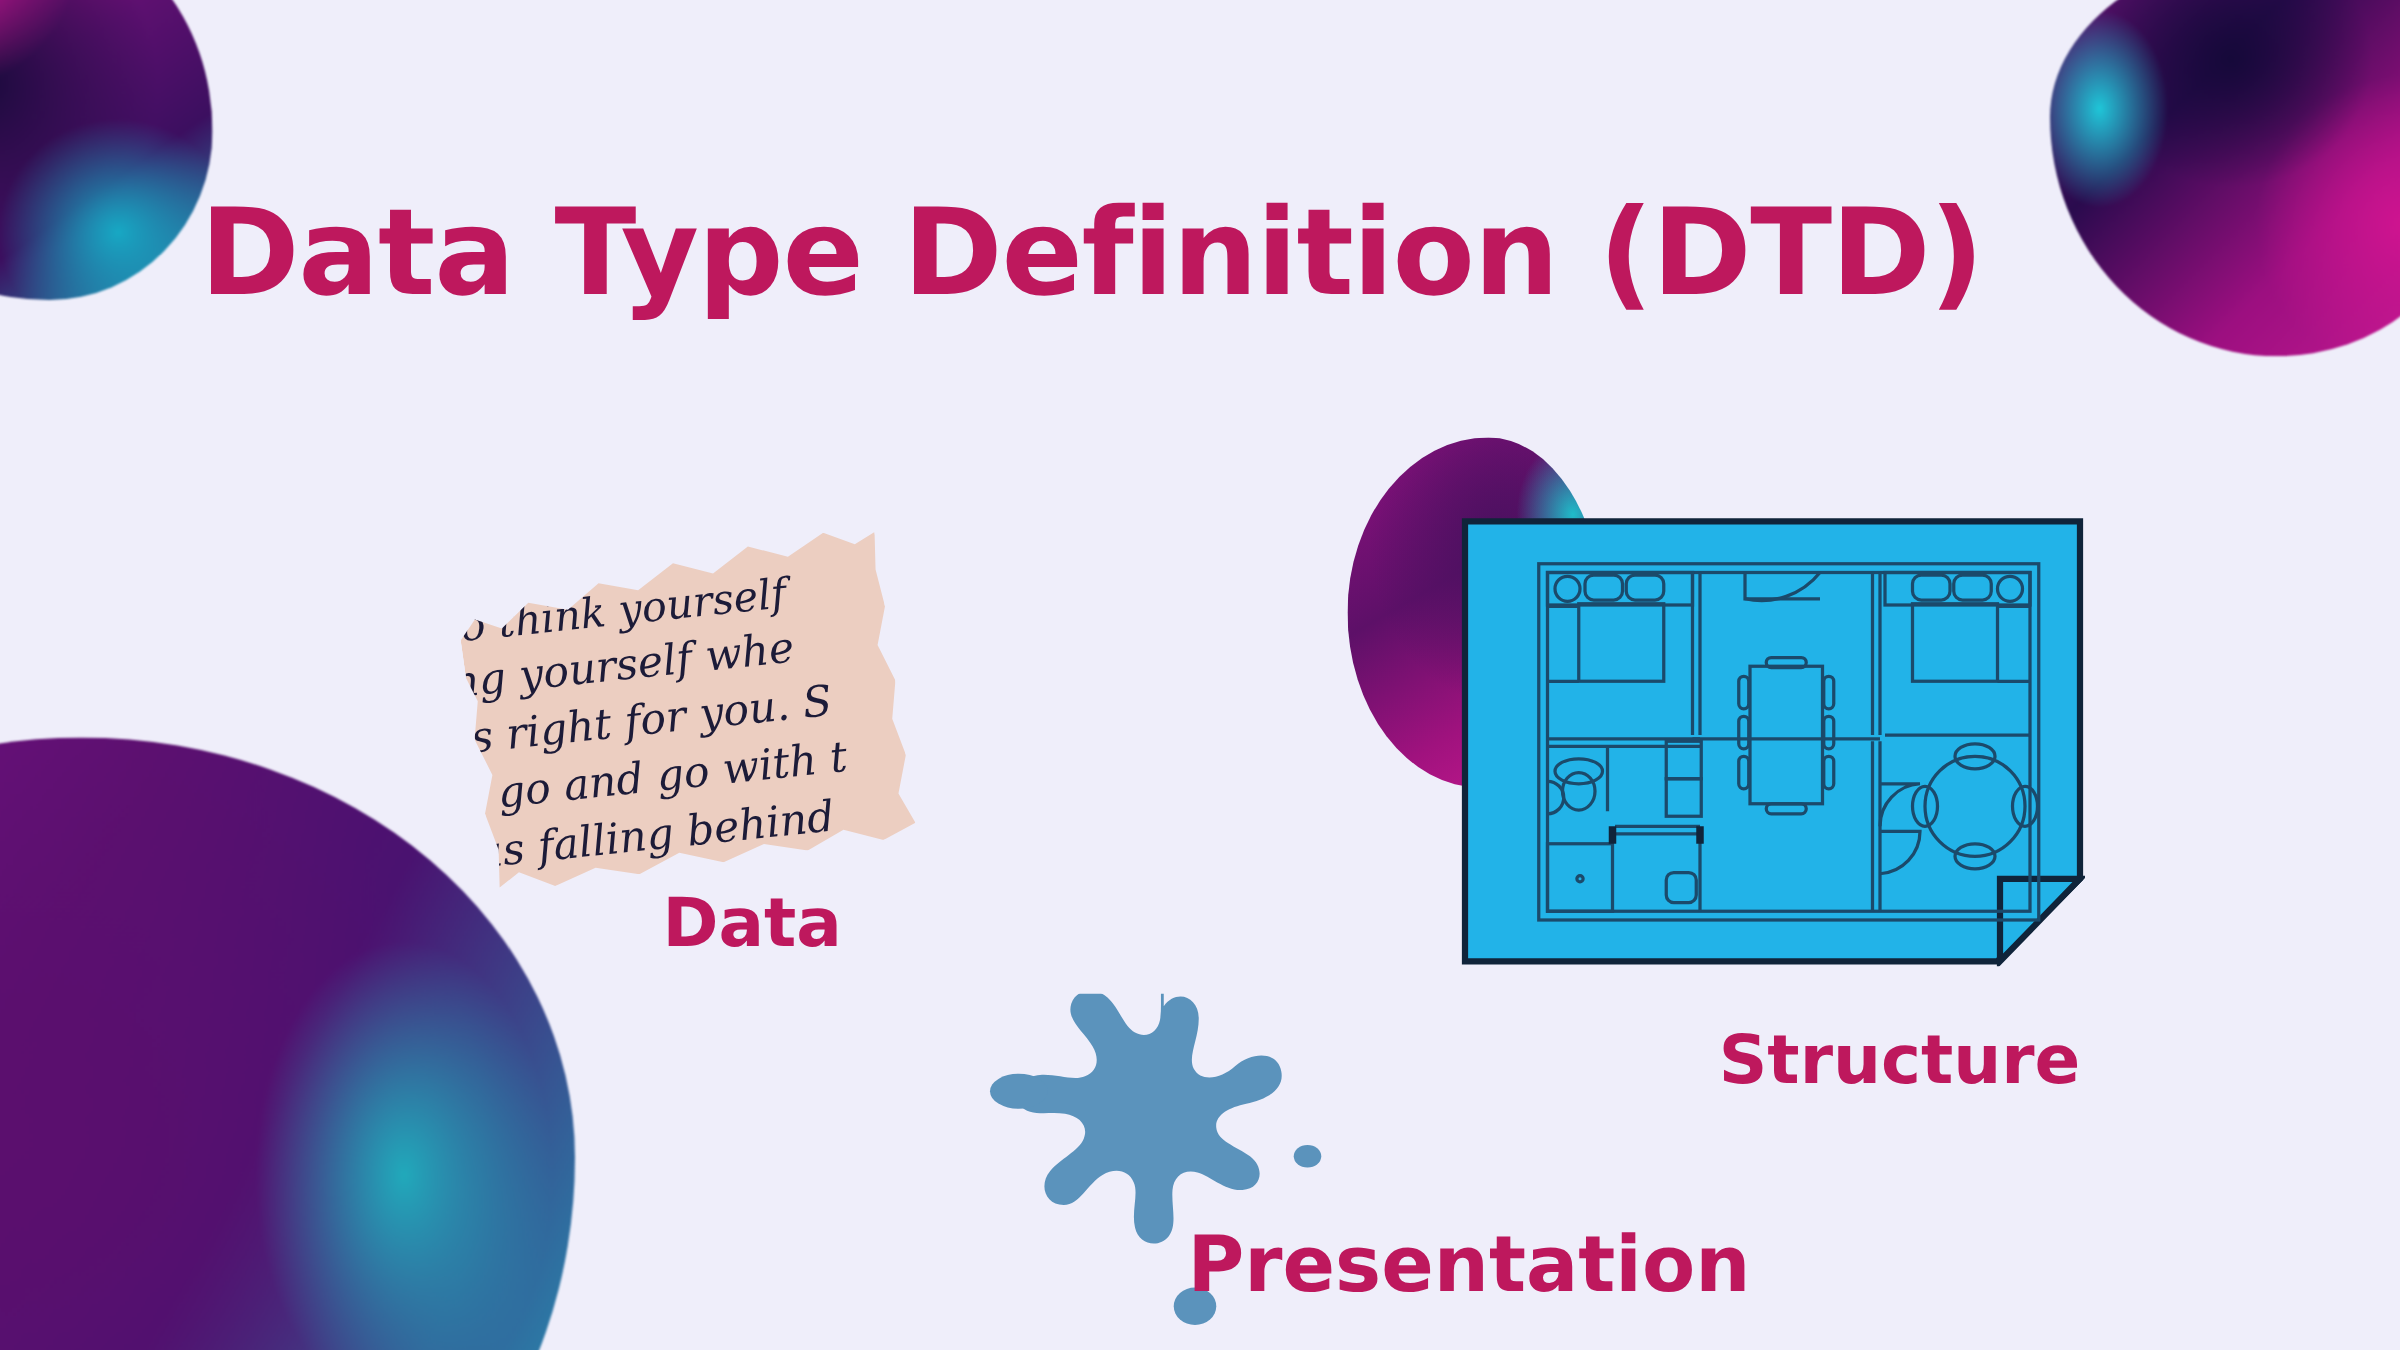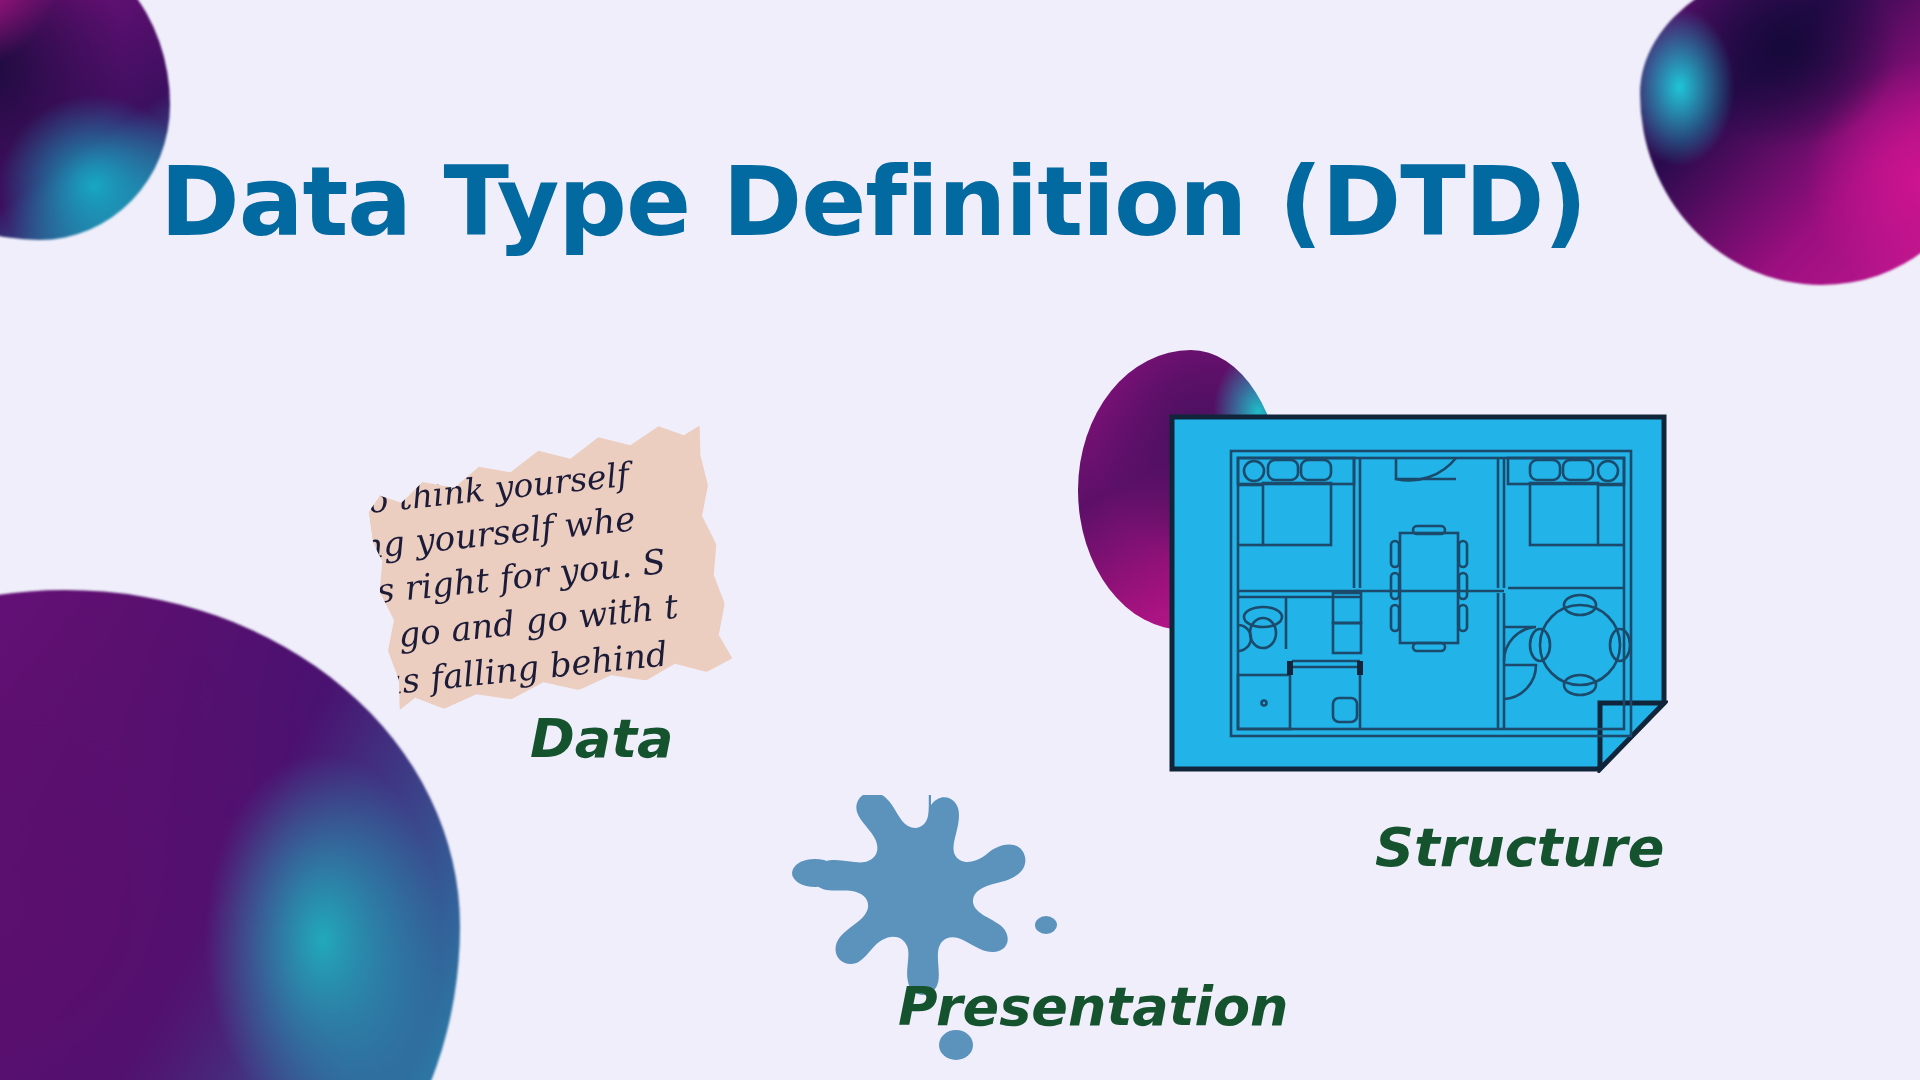--- a/index.html
+++ b/index.html
@@ -64,21 +64,21 @@
       linear-gradient(118deg, #7a1288 0%, #5c1070 38%, #4a1270 60%, #1fa5bc 100%);
     filter:blur(1px);
   }
 
   
   #title {
     position:absolute;
     left:160px; top:146px;
     font-size:96px;
     font-weight:bold;
-    color:#0369a1;
+    color:#be185d;
     letter-spacing:-1px;
     white-space:nowrap;
     font-family:"DejaVu Sans", sans-serif;
     text-align:center;
   }
 
   
   #note-wrap {
     position:absolute;
     left:378px; top:443px;
@@ -129,27 +129,26 @@
     left:790px; top:795px;
     width:290px; height:265px;
   }
   #splat svg { display:block; width:100%; height:100%; }
 
   
   .caption {
     position:absolute;
     font-family:"DejaVu Sans", sans-serif;
     font-weight:bold;
-    font-style:italic;
-    color:#14532d;
+    color:#be185d;
     white-space:nowrap;
   }
   #cap-data         { left:530px;  top:707px;  font-size:54px; }
   #cap-structure    { left:1375px; top:768px;  font-size:54px;margin-top:48px; }
-  #cap-presentation { left:898px;  top:975px;  font-size:54px; }
+  #cap-presentation { left:950px;  top:975px;  font-size:62px; }
 </style>
 </head>
 <body>
 
 <div id="slide">
 
   <div class="blob" id="blob-tl"></div>
   <div class="blob" id="blob-tr"></div>
   <div class="blob" id="blob-mid"></div>
   <div class="blob" id="blob-bl"></div>

